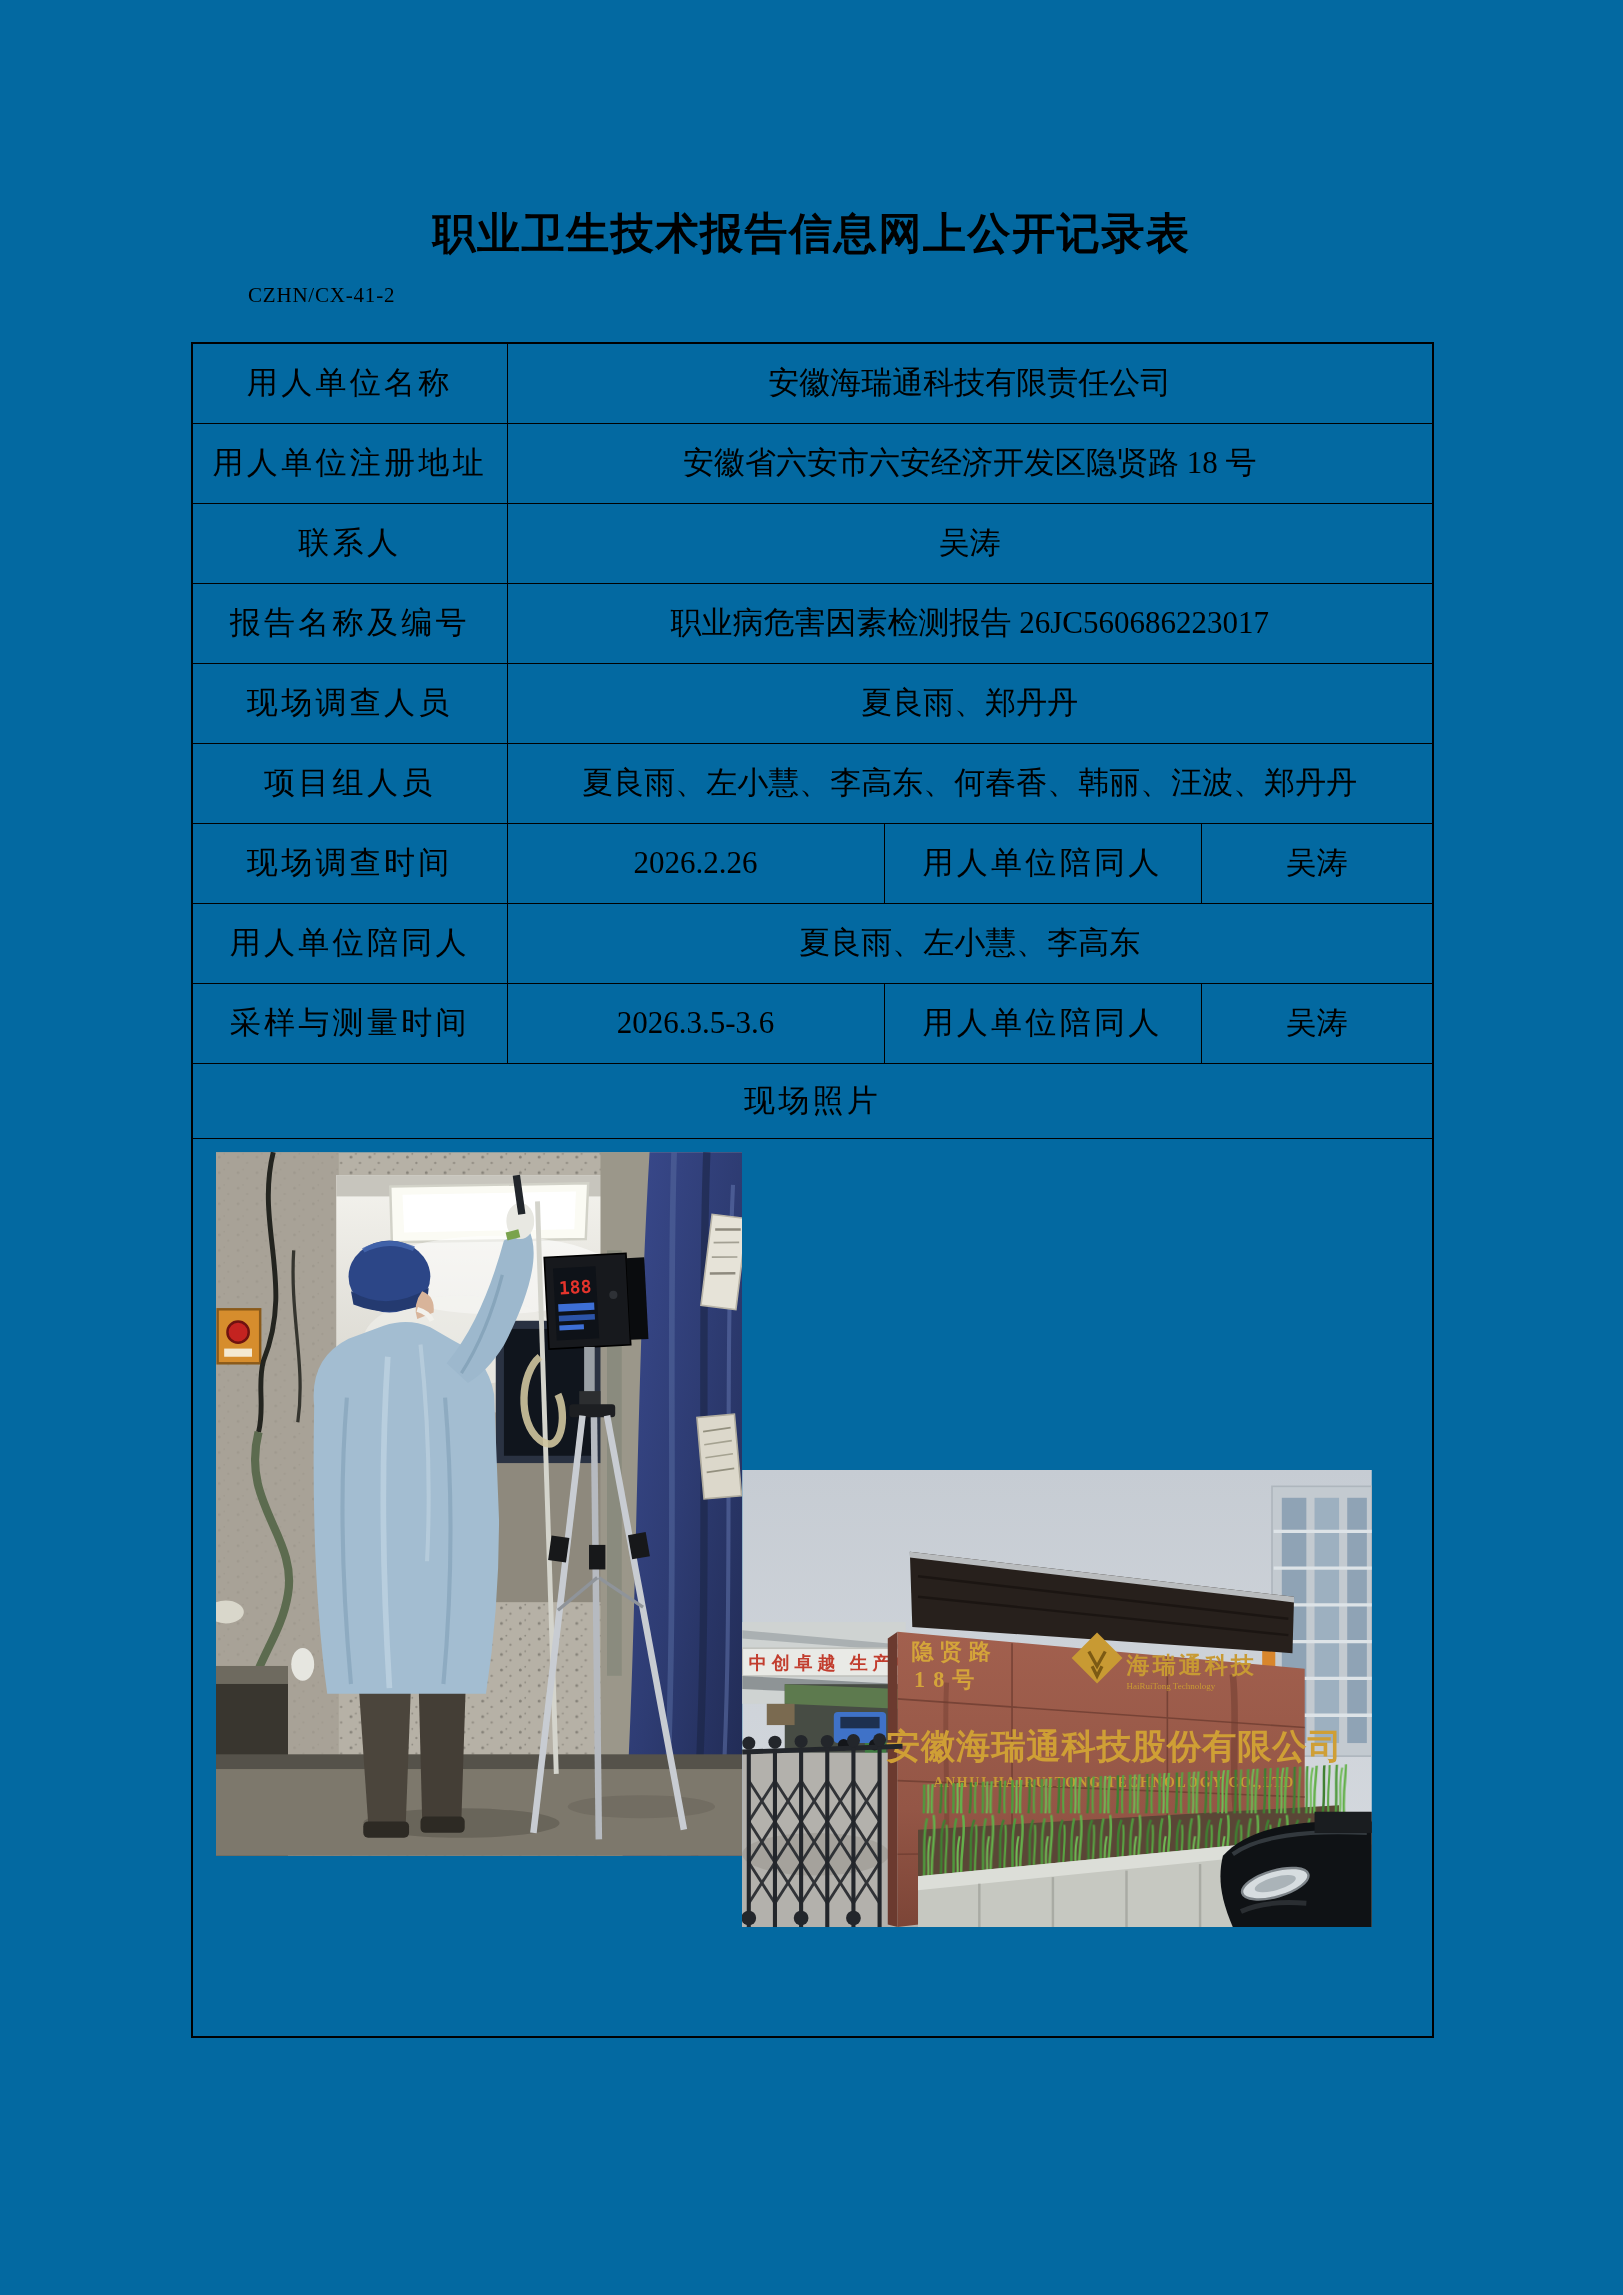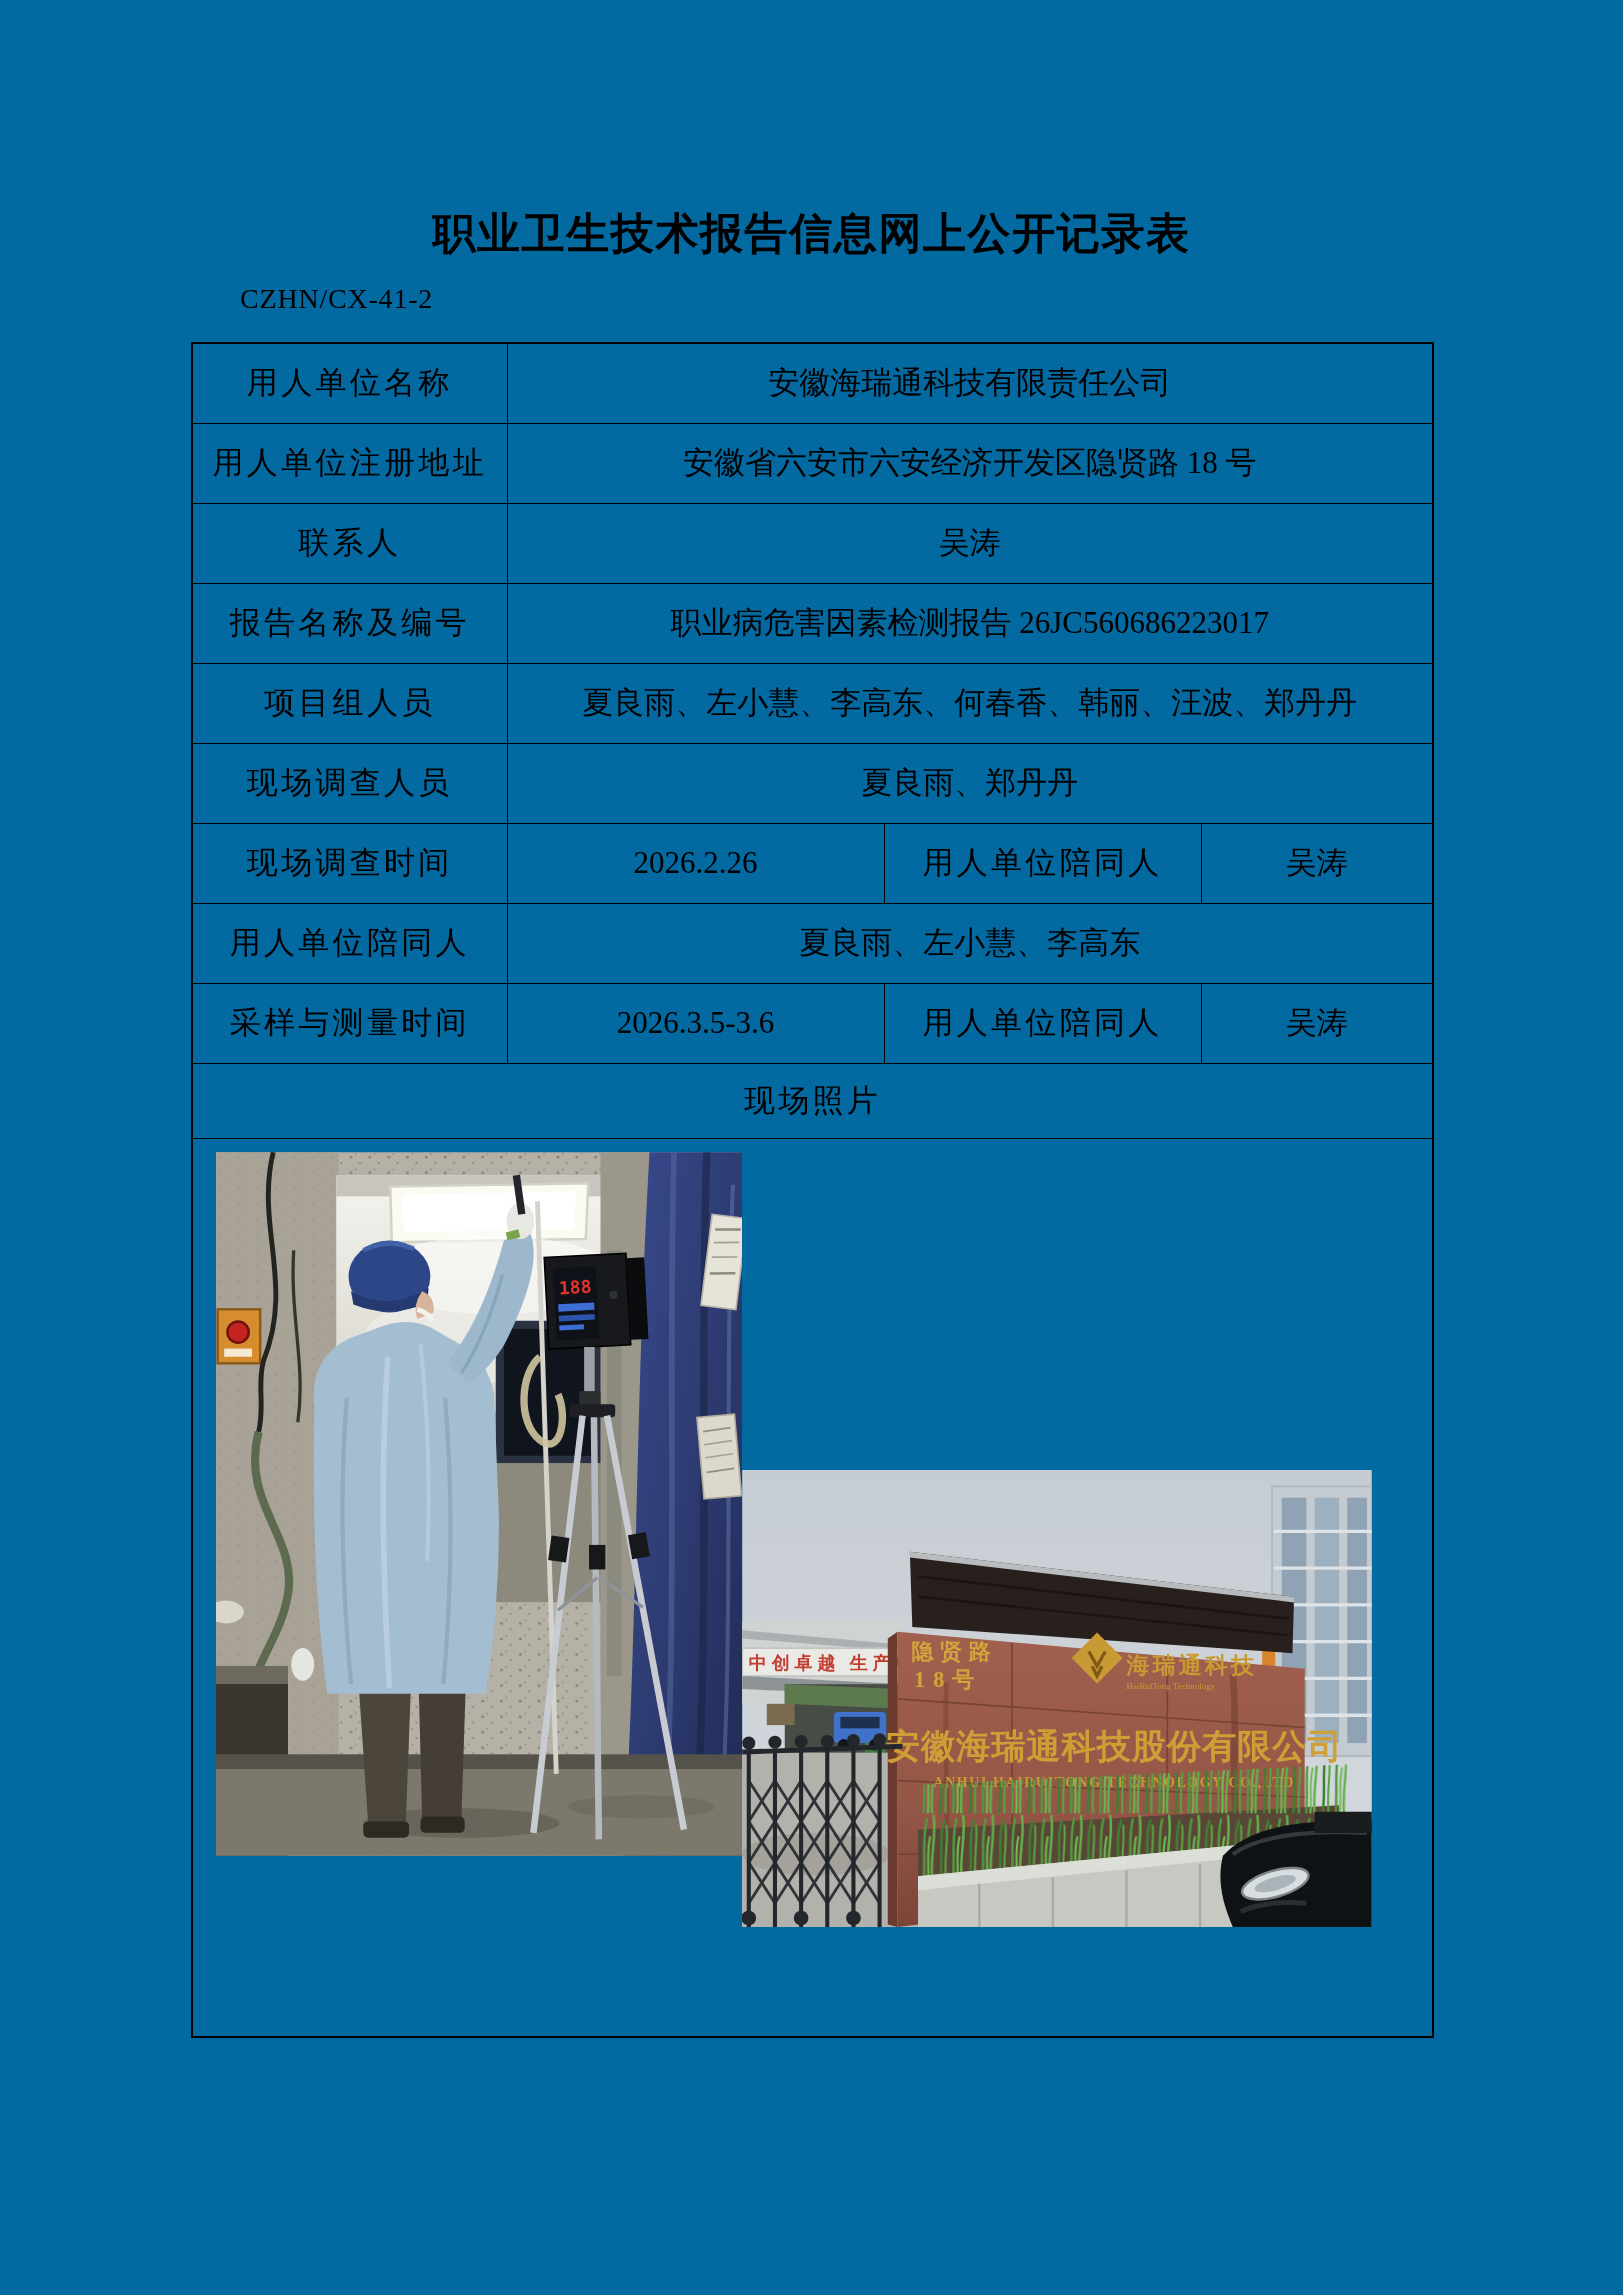--- a/index.html
+++ b/index.html
@@ -1,20 +1,20 @@
 <!DOCTYPE html>
 <html style="font-size:13px"><head>
 <meta charset="utf-8">
 <style>
   html,body{margin:0;padding:0;background:#ffffff;}
   body{width:1623px;height:2295px;position:relative;font-family:"Liberation Serif","DejaVu Serif",serif;color:#000;}
   .page{position:absolute;inset:0;background:#0369a1;overflow:hidden;}
   .title{position:absolute;top:205px;left:0;width:100%;text-align:center;
          font-size:43px;font-weight:700;letter-spacing:1.6px;margin:0;}
-  .doc-code{position:absolute;top:283px;left:240px;font-size:28px;letter-spacing:0.8px;}
+  .doc-code{position:absolute;top:283px;left:248px;font-size:21px;letter-spacing:0.8px;}
   table.record{position:absolute;top:342px;left:191px;width:1241px;
                border-collapse:collapse;table-layout:fixed;border:2.5px solid #000;}
   table.record td{border:1.6px solid #000;text-align:center;vertical-align:middle;
                   font-size:31px;padding:8px;overflow:hidden;}
   td.lab{letter-spacing:3.3px;}
   tr.data-row{height:80px;}
   tr.photo-header-row{height:75px;}
   tr.photo-row{height:899px;}
   td.photo-cell{position:relative;vertical-align:top;}
   .photo{position:absolute;}
@@ -48,26 +48,26 @@
     </tr>
     <tr class="data-row">
       <td class="lab">联系人</td>
       <td colspan="3">吴涛</td>
     </tr>
     <tr class="data-row">
       <td class="lab">报告名称及编号</td>
       <td colspan="3">职业病危害因素检测报告 26JC560686223017</td>
     </tr>
     <tr class="data-row">
+      <td class="lab">现场调查人员</td>
+      <td colspan="3">夏良雨、郑丹丹</td>
+    </tr>
+    <tr class="data-row">
       <td class="lab">项目组人员</td>
       <td colspan="3">夏良雨、左小慧、李高东、何春香、韩丽、汪波、郑丹丹</td>
-    </tr>
-    <tr class="data-row">
-      <td class="lab">现场调查人员</td>
-      <td colspan="3">夏良雨、郑丹丹</td>
     </tr>
     <tr class="data-row">
       <td class="lab">现场调查时间</td>
       <td>2026.2.26</td>
       <td class="lab">用人单位陪同人</td>
       <td>吴涛</td>
     </tr>
     <tr class="data-row">
       <td class="lab">用人单位陪同人</td>
       <td colspan="3">夏良雨、左小慧、李高东</td>

